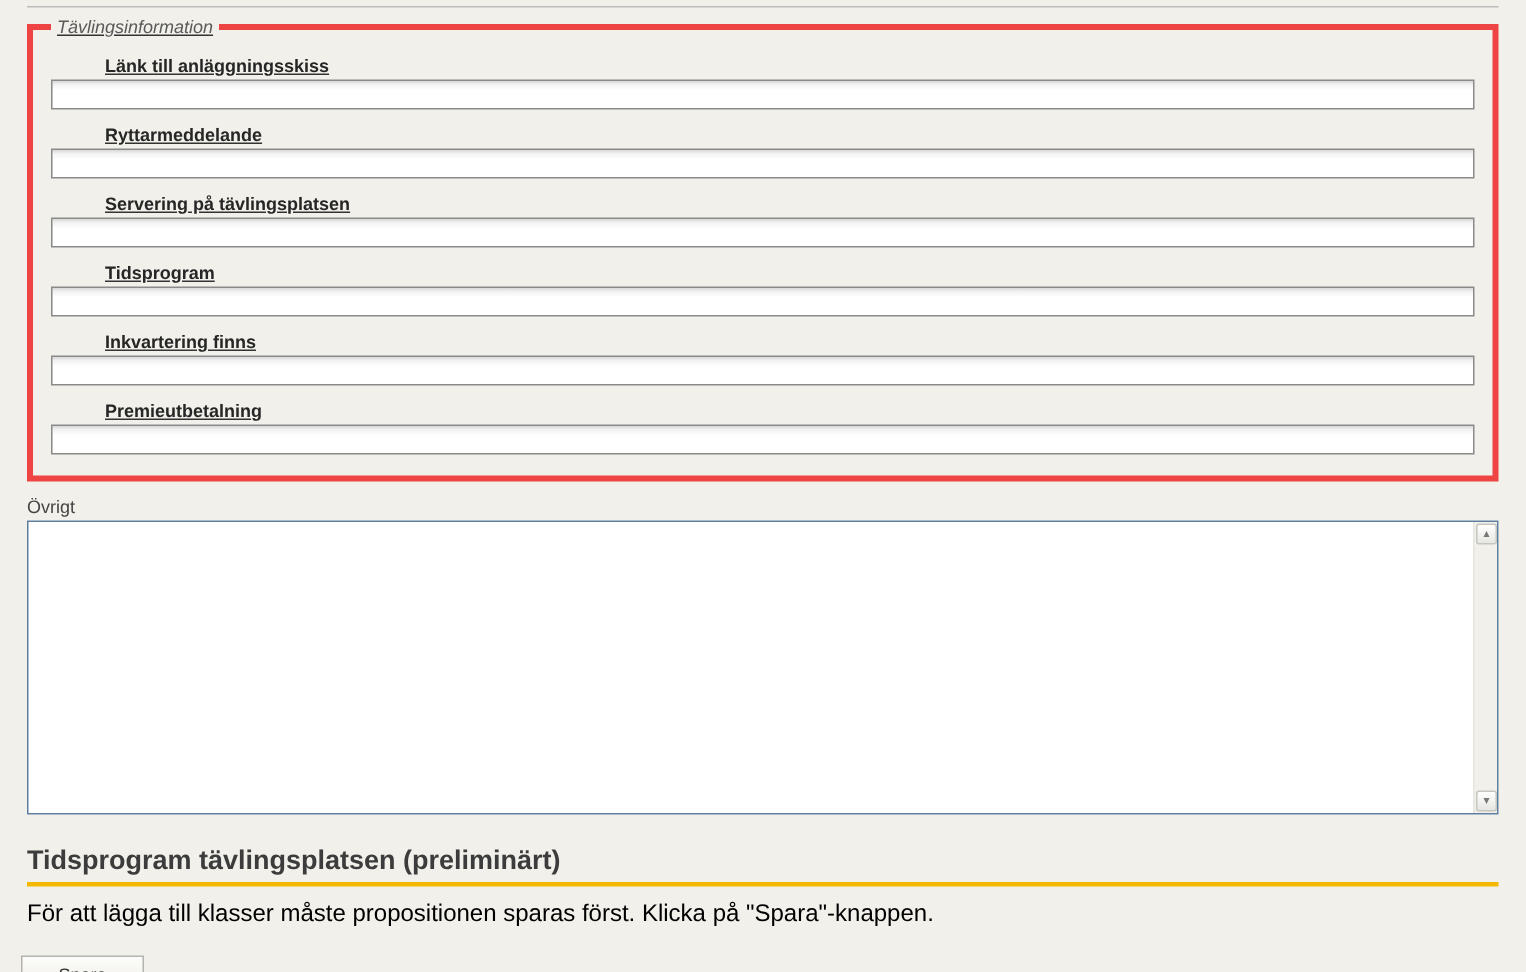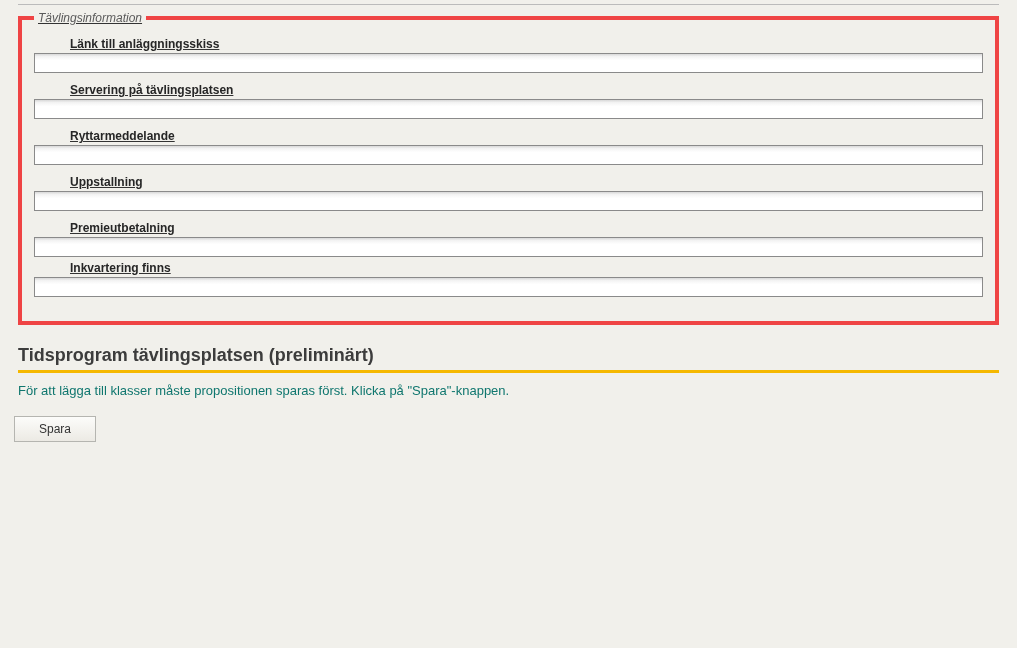--- a/index.html
+++ b/index.html
@@ -113,22 +113,22 @@
     color: #3c3c3c;
     margin: 0 0 4px 0;
   }
   .yellow-rule {
     height: 3px;
     background: #f5b800;
     margin: 0 8px;
   }
   .section-note {
     margin: 10px 8px 0 8px;
-    font-size: 13px;
-    color: #0f766e;
+    font-size: 16px;
+    color: #000000;
   }
   .button-row {
     margin: 18px 0 0 4px;
   }
   .save-btn {
     min-width: 82px;
     height: 26px;
     border: 1px solid #b5b5b0;
     background: linear-gradient(to bottom, #fcfcfa, #eceae4);
     font-size: 12px;
@@ -147,45 +147,59 @@
 
   <fieldset class="info">
     <legend>Tävlingsinformation</legend>
 
     <div class="field-group">
       <label class="field-label">Länk till anläggningsskiss</label>
       <input type="text" class="text-input" value="" style="">
     </div>
 
     <div class="field-group">
+      <label class="field-label">Ryttarmeddelande</label>
+      <input type="text" class="text-input" value="" style="">
+    </div>
+
+    <div class="field-group">
       <label class="field-label">Servering på tävlingsplatsen</label>
       <input type="text" class="text-input" value="" style="">
     </div>
 
     <div class="field-group">
-      <label class="field-label">Ryttarmeddelande</label>
-      <input type="text" class="text-input" value="" style="">
-    </div>
-
-    <div class="field-group">
-      <label class="field-label">Uppstallning</label>
+      <label class="field-label">Tidsprogram</label>
+      <input type="text" class="text-input" value="" style="">
+    </div>
+
+    <div class="field-group">
+      <label class="field-label">Inkvartering finns</label>
       <input type="text" class="text-input" value="" style="">
     </div>
 
     <div class="field-group" style="margin-bottom:0;">
       <label class="field-label">Premieutbetalning</label>
       <input type="text" class="text-input" value="" style="">
     </div>
-
-    <div class="field-group">
-      <label class="field-label">Inkvartering finns</label>
-      <input type="text" class="text-input" value="" style="">
-    </div>
   </fieldset>
 
+  <div class="ovrigt-wrap">
+    <label class="ovrigt-label">Övrigt</label>
+    <div class="ovrigt-box">
+      <textarea class="ovrigt-textarea" style=""></textarea>
+      <div class="fake-scroll">
+        <div class="scroll-btn up">
+          <span>▴</span>
+        </div>
+        <div class="scroll-btn down">
+          <span>▾</span>
+        </div>
+      </div>
+    </div>
+  </div>
 
   <div class="section-heading">
     <h2>Tidsprogram tävlingsplatsen (preliminärt)</h2>
   </div>
   <div class="yellow-rule"></div>
   <div class="section-note">För att lägga till klasser måste propositionen sparas först. Klicka på "Spara"-knappen.</div>
 
   <div class="button-row">
     <button type="button" class="save-btn">Spara</button>
   </div>

